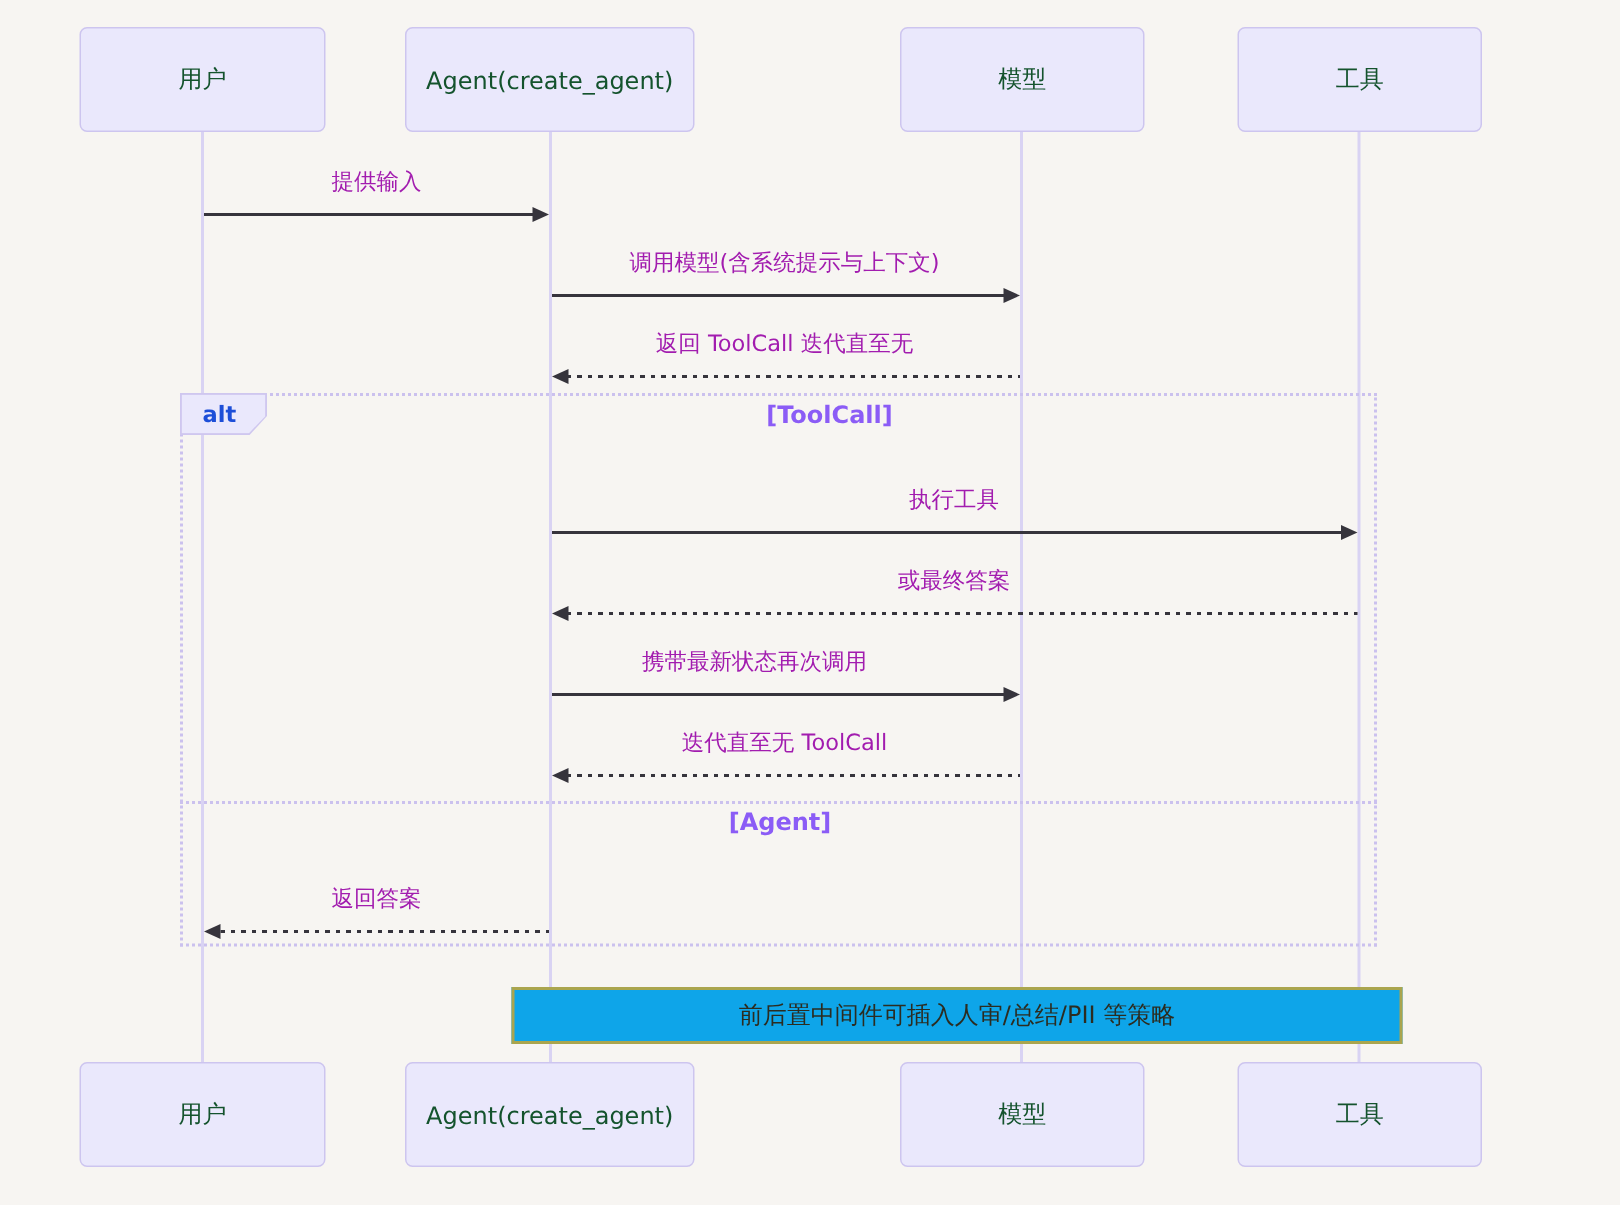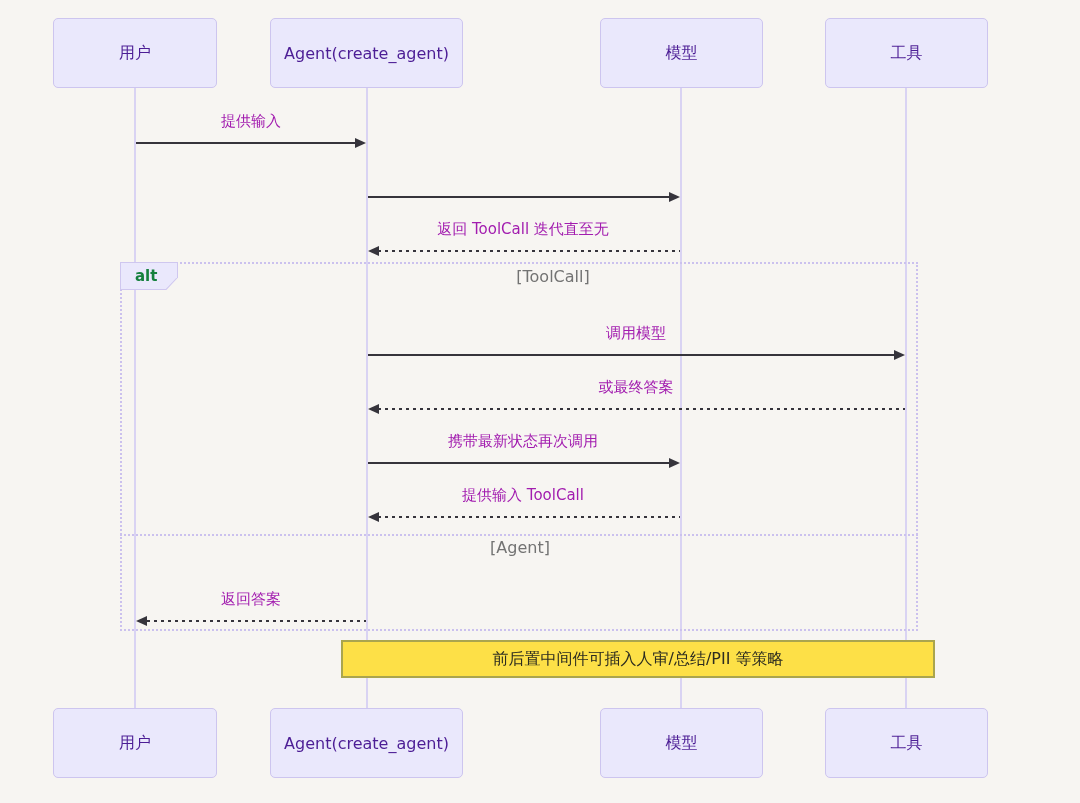--- a/index.html
+++ b/index.html
@@ -14,21 +14,21 @@
     overflow:hidden;
     color:#26262e;
   }
   .participant{
     position:absolute;
     height:70px;
     background:#eae8fc;
     border:1px solid #cdc5ef;
     border-radius:5px;
     display:flex;align-items:center;justify-content:center;
-    font-size:16px;font-weight:500;color:#4c1d95;
+    font-size:16px;font-weight:500;color:#14532d;
     box-sizing:border-box;
     z-index:3;
   }
   .lifeline{
     position:absolute;
     top:88px;height:620px;width:2px;
     background:#d9d3f3;
     z-index:1;
   }
   .msg-label{
@@ -72,32 +72,32 @@
     background:#cfc7ef;
     clip-path:polygon(0 0,100% 0,100% 55%,80% 100%,0 100%);
     z-index:5;
   }
   .alt-label-inner{
     position:absolute;inset:1px;
     background:#eae8fc;
     clip-path:polygon(0 0,100% 0,100% 55%,80% 100%,0 100%);
     display:flex;align-items:center;
     padding-left:14px;box-sizing:border-box;
-    font-size:15px;font-weight:600;color:#15803d;
+    font-size:15px;font-weight:600;color:#1d4ed8;
   }
   .section-label{
     position:absolute;
     transform:translateX(-50%);
-    font-size:16px;font-weight:400;color:#737373;
+    font-size:16px;font-weight:700;color:#8b5cf6;
     white-space:nowrap;z-index:4;
   }
   .note{
     position:absolute;
-    left:341px;top:640px;width:594px;height:38px;
-    background:#fde047;
+    left:341px;top:658px;width:594px;height:38px;
+    background:#0ea5e9;
     border:2px solid #aaa54e;
     box-sizing:border-box;
     display:flex;align-items:center;justify-content:center;
     font-size:16px;font-weight:500;color:#2c2c20;
     z-index:6;
   }
 </style>
 </head>
 <body>
 
@@ -126,40 +126,41 @@
   <div class="alt-label">
     <div class="alt-label-inner">alt</div>
   </div>
   <div class="section-label" style="left:553px;top:267px">[ToolCall]</div>
   <div class="section-label" style="left:520px;top:538px">[Agent]</div>
 
   <div class="msg-label" style="left:251px;top:111px">提供输入</div>
   <div class="line solid" style="left:136px;top:142px;width:222px"></div>
   <div class="arrowhead right" style="left:355px;top:138px"></div>
 
+  <div class="msg-label" style="left:523px;top:165px">调用模型(含系统提示与上下文)</div>
   <div class="line solid" style="left:368px;top:196px;width:303px"></div>
   <div class="arrowhead right" style="left:669px;top:192px"></div>
 
   <div class="msg-label" style="left:523px;top:219px">返回 ToolCall 迭代直至无</div>
   <div class="line dashed" style="left:378px;top:250px;width:302px"></div>
   <div class="arrowhead left" style="left:368px;top:246px"></div>
 
-  <div class="msg-label" style="left:636px;top:323px">调用模型</div>
+  <div class="msg-label" style="left:636px;top:323px">执行工具</div>
   <div class="line solid" style="left:368px;top:354px;width:527px"></div>
   <div class="arrowhead right" style="left:894px;top:350px"></div>
 
   <div class="msg-label" style="left:636px;top:377px">或最终答案</div>
   <div class="line dashed" style="left:378px;top:408px;width:527px"></div>
   <div class="arrowhead left" style="left:368px;top:404px"></div>
 
-  <div class="msg-label" style="left:523px;top:431px">携带最新状态再次调用</div>
+  <div class="msg-label" style="left:503px;top:431px">携带最新状态再次调用</div>
   <div class="line solid" style="left:368px;top:462px;width:303px"></div>
   <div class="arrowhead right" style="left:669px;top:458px"></div>
 
-  <div class="msg-label" style="left:523px;top:485px">提供输入 ToolCall</div>
+  <div class="msg-label" style="left:523px;top:485px">迭代直至无 ToolCall</div>
   <div class="line dashed" style="left:378px;top:516px;width:302px"></div>
   <div class="arrowhead left" style="left:368px;top:512px"></div>
 
   <div class="msg-label" style="left:251px;top:589px">返回答案</div>
   <div class="line dashed" style="left:147px;top:620px;width:219px"></div>
   <div class="arrowhead left" style="left:136px;top:616px"></div>
 
   <div class="note">
     <span>前后置中间件可插入人审/总结/PII 等策略</span>
   </div>

